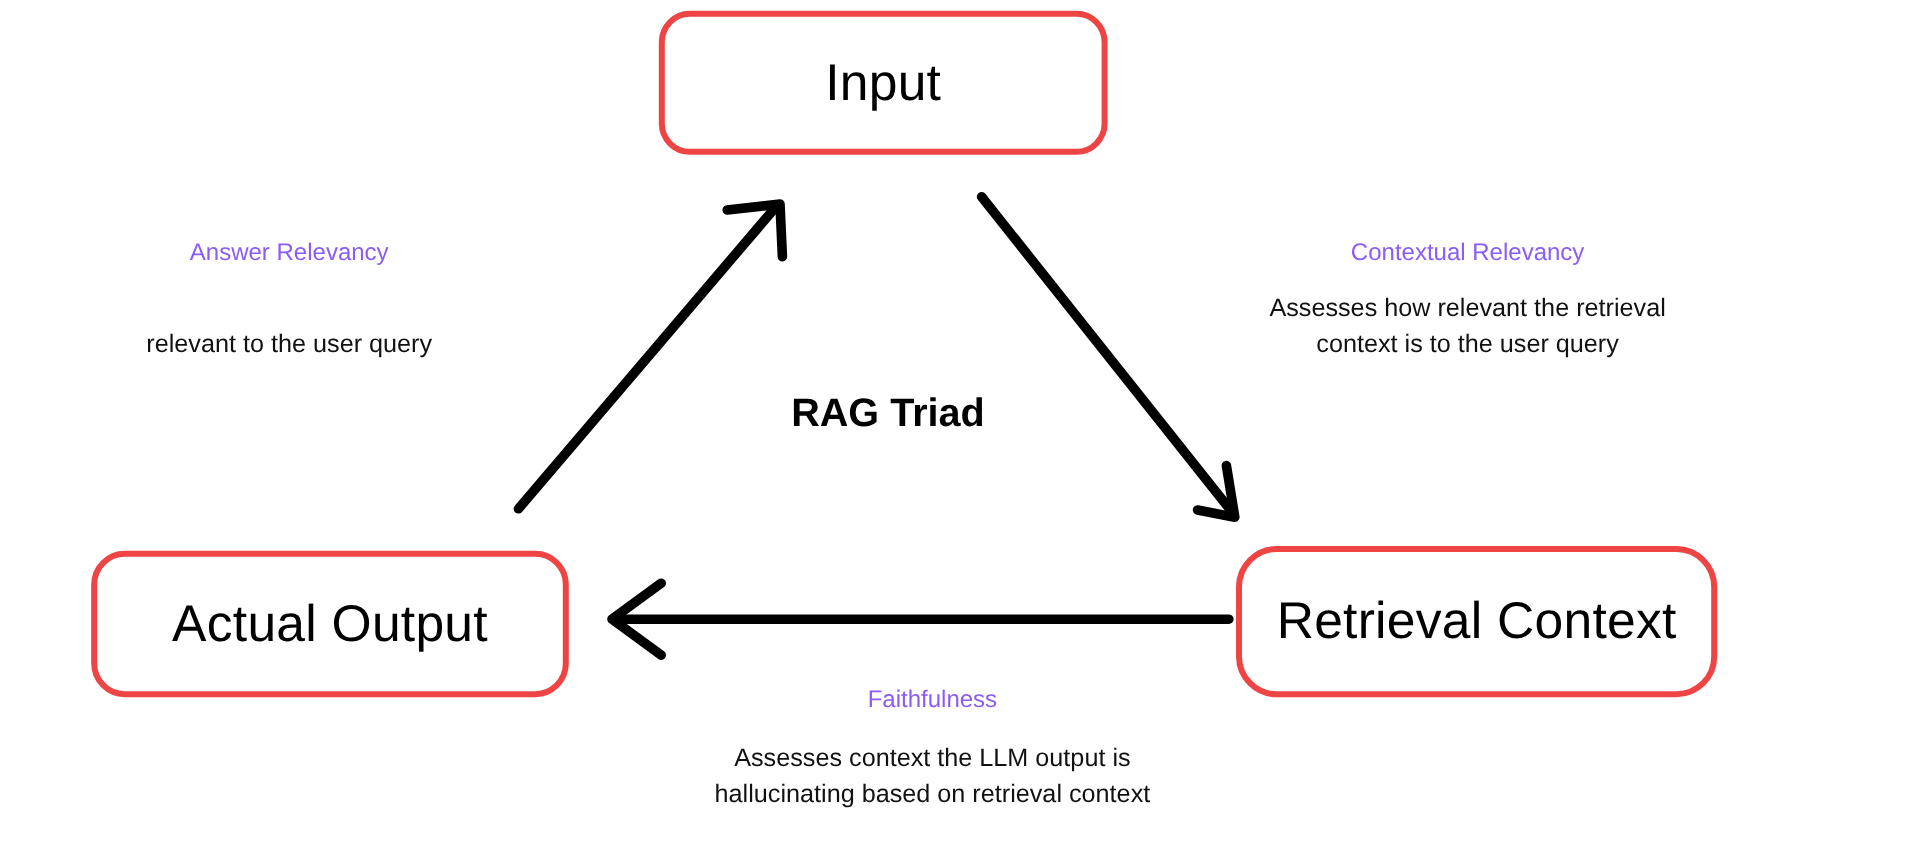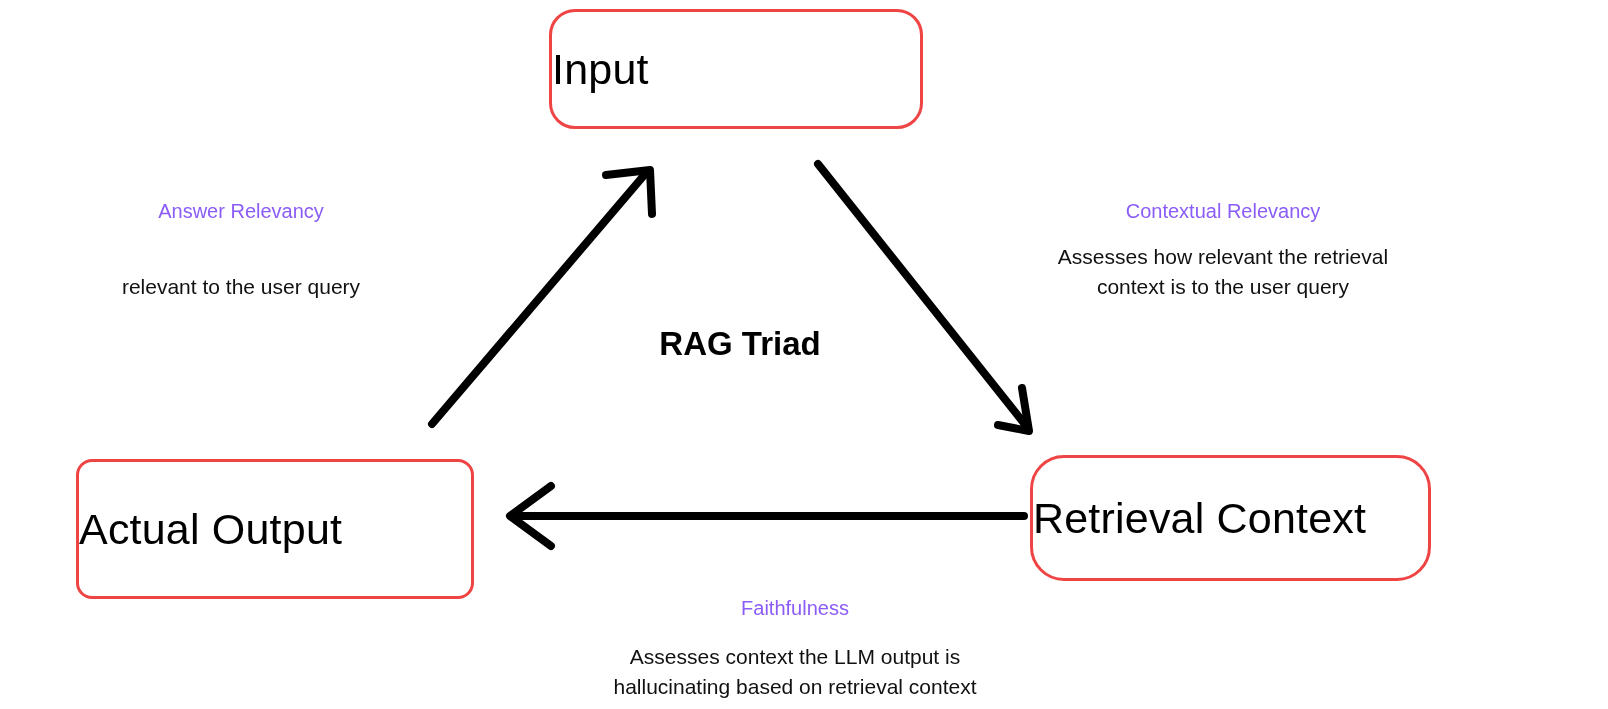--- a/index.html
+++ b/index.html
@@ -15,45 +15,46 @@
     background: #ffffff;
     overflow: hidden;
     font-family: "Liberation Sans", "DejaVu Sans", sans-serif;
     color: #000000;
   }
   
   .node {
     position: absolute;
     box-sizing: border-box;
     background: #ffffff;
-    border: 3px solid #ef4444;
+    border: 5px solid #ef4444;
     display: flex;
     align-items: center;
+    justify-content: center;
   }
   .node-label {
     font-size: 43px;
     font-weight: 400;
     letter-spacing: 0.2px;
     color: #000000;
     white-space: nowrap;
     line-height: 1;
   }
   #node-input {
     left: 549px;
     top: 9px;
     width: 374px;
     height: 120px;
     border-radius: 26px;
   }
   #node-actual-output {
     left: 76px;
     top: 459px;
     width: 398px;
-    height: 140px;
-    border-radius: 16px;
+    height: 122px;
+    border-radius: 28px;
   }
   #node-retrieval-context {
     left: 1030px;
     top: 455px;
     width: 401px;
     height: 126px;
     border-radius: 34px;
   }
   
   #arrow-layer {
@@ -88,24 +89,23 @@
     left: 38px;
     top: 200px;
     width: 406px;
   }
   #ann-contextual-relevancy {
     left: 1020px;
     top: 200px;
     width: 406px;
   }
   #ann-faithfulness {
-    left: 556px;
+    left: 538px;
     top: 572px;
     width: 478px;
-    margin-top: 25px;
   }
   #ann-faithfulness .ann-title {
     margin-bottom: 22px;
   }
   
   #center-label {
     position: absolute;
     left: 600px;
     top: 325px;
     width: 280px;

